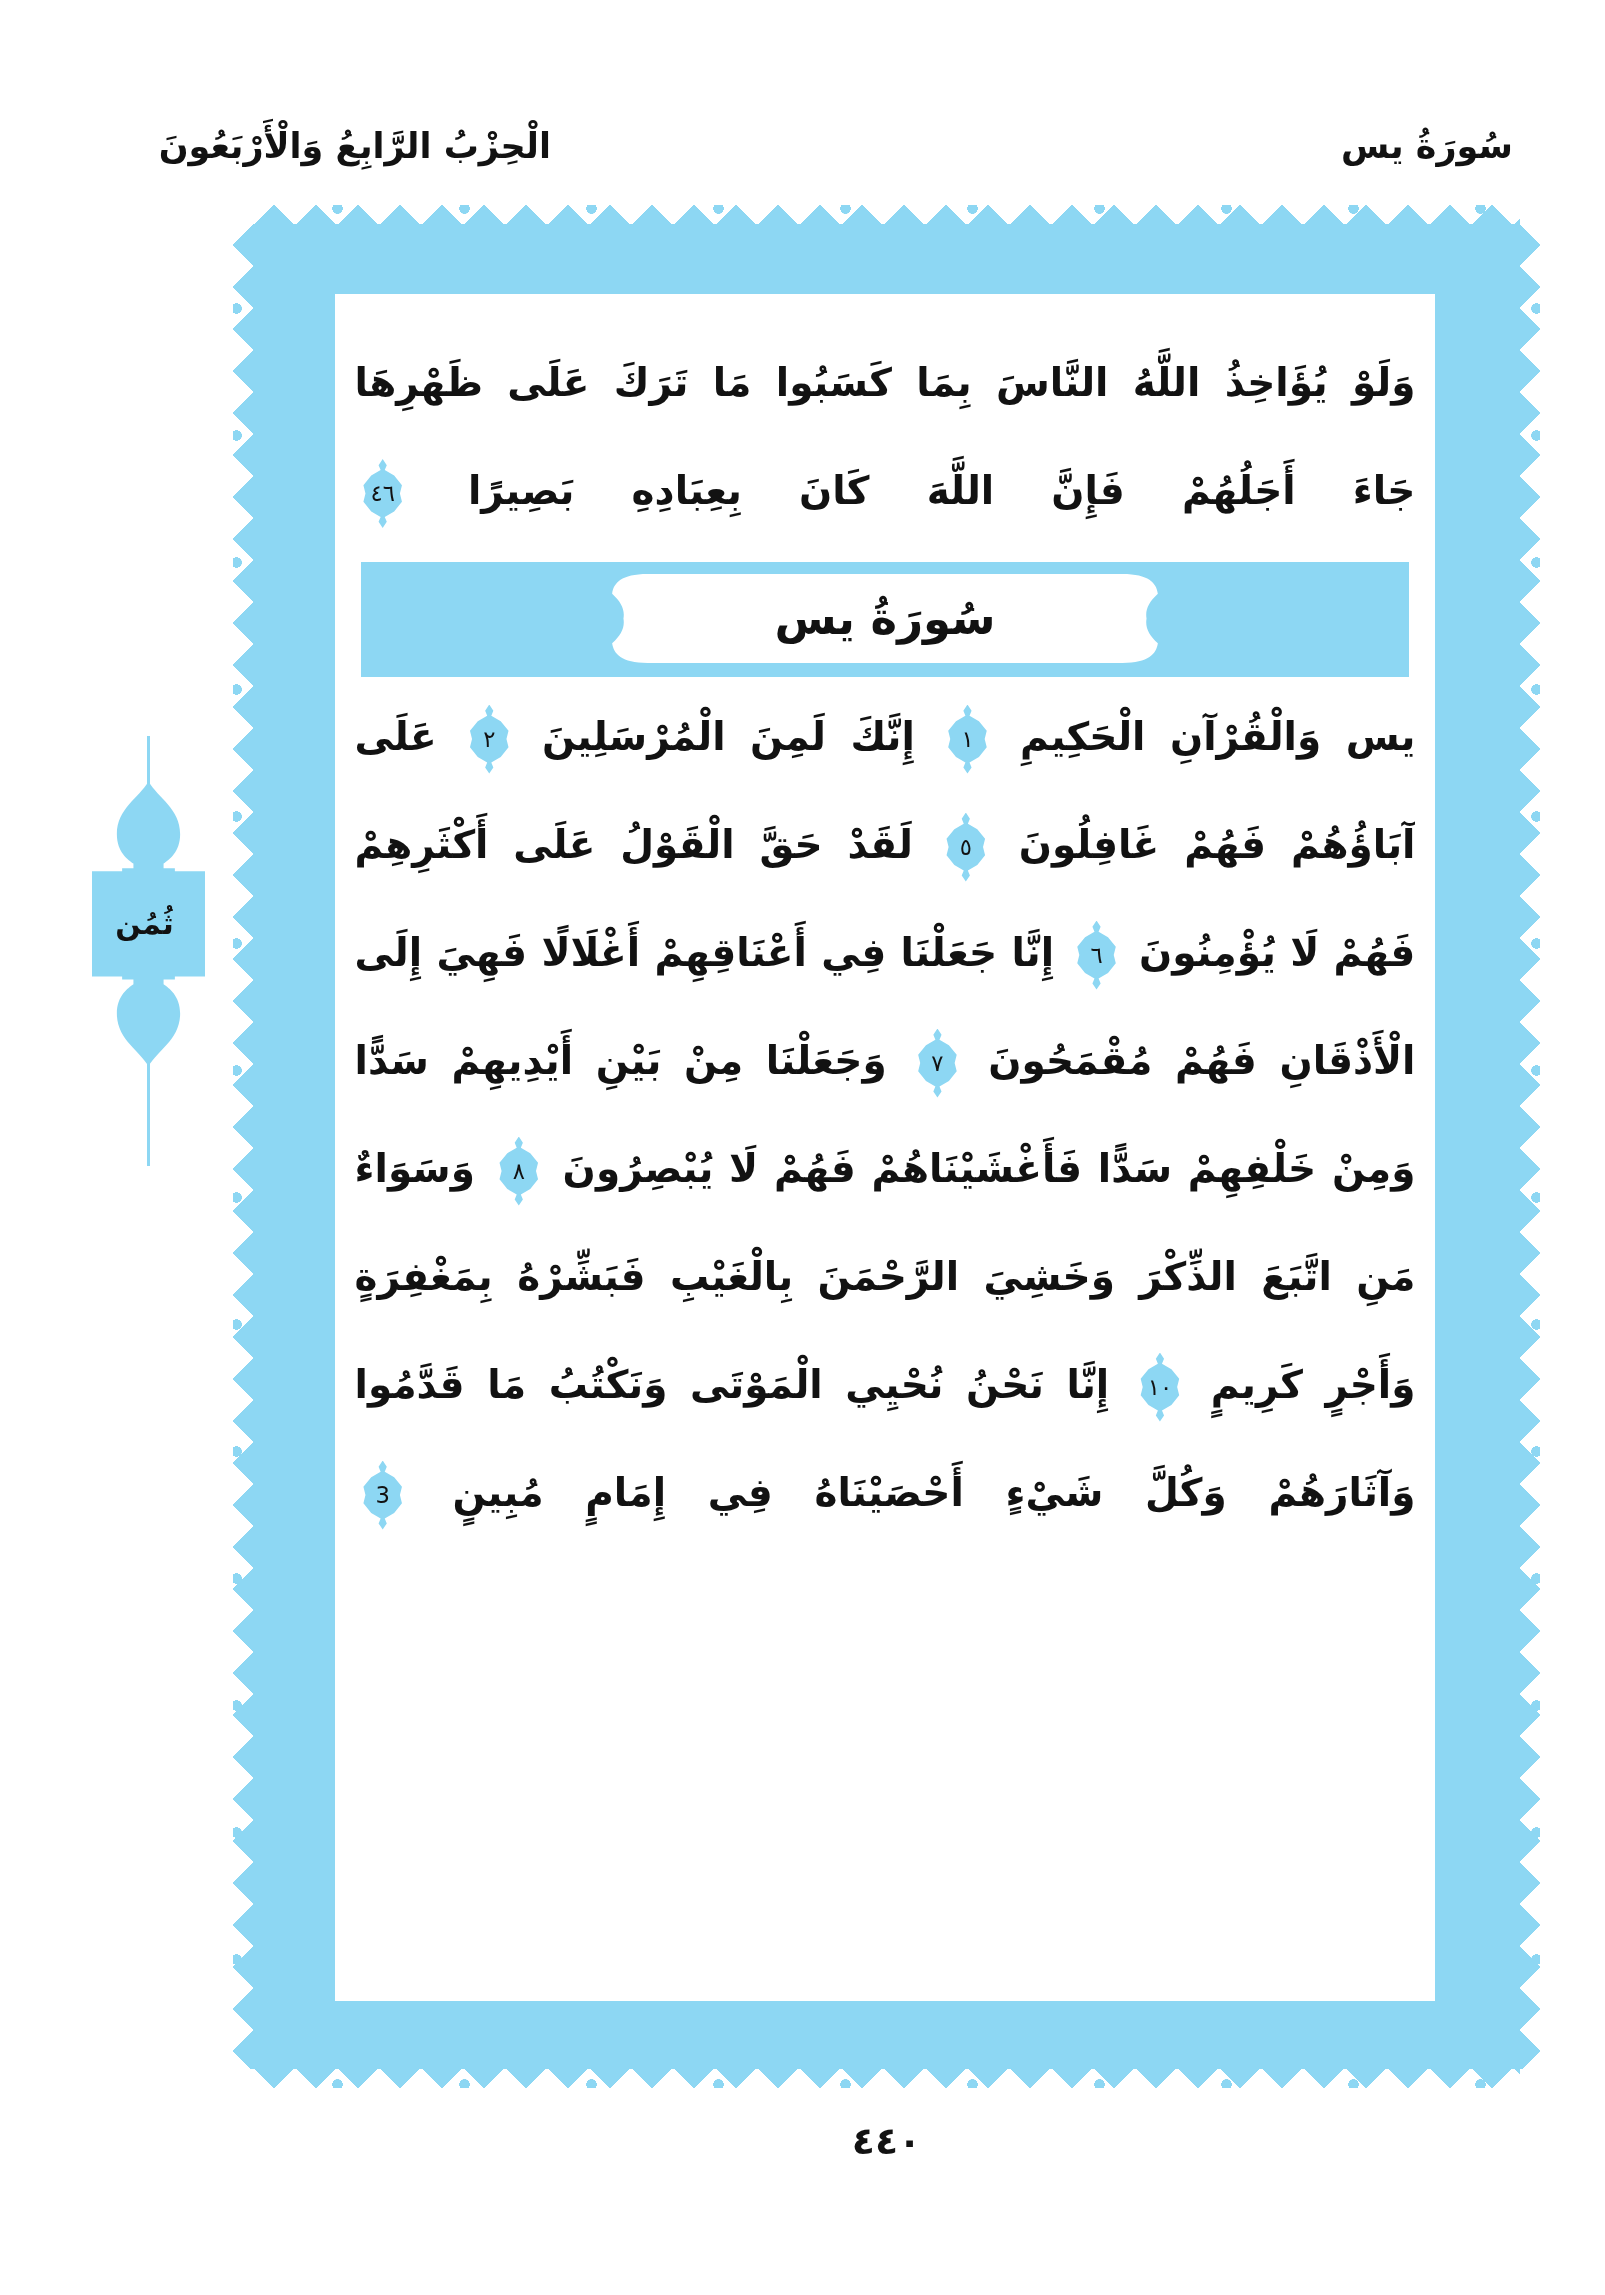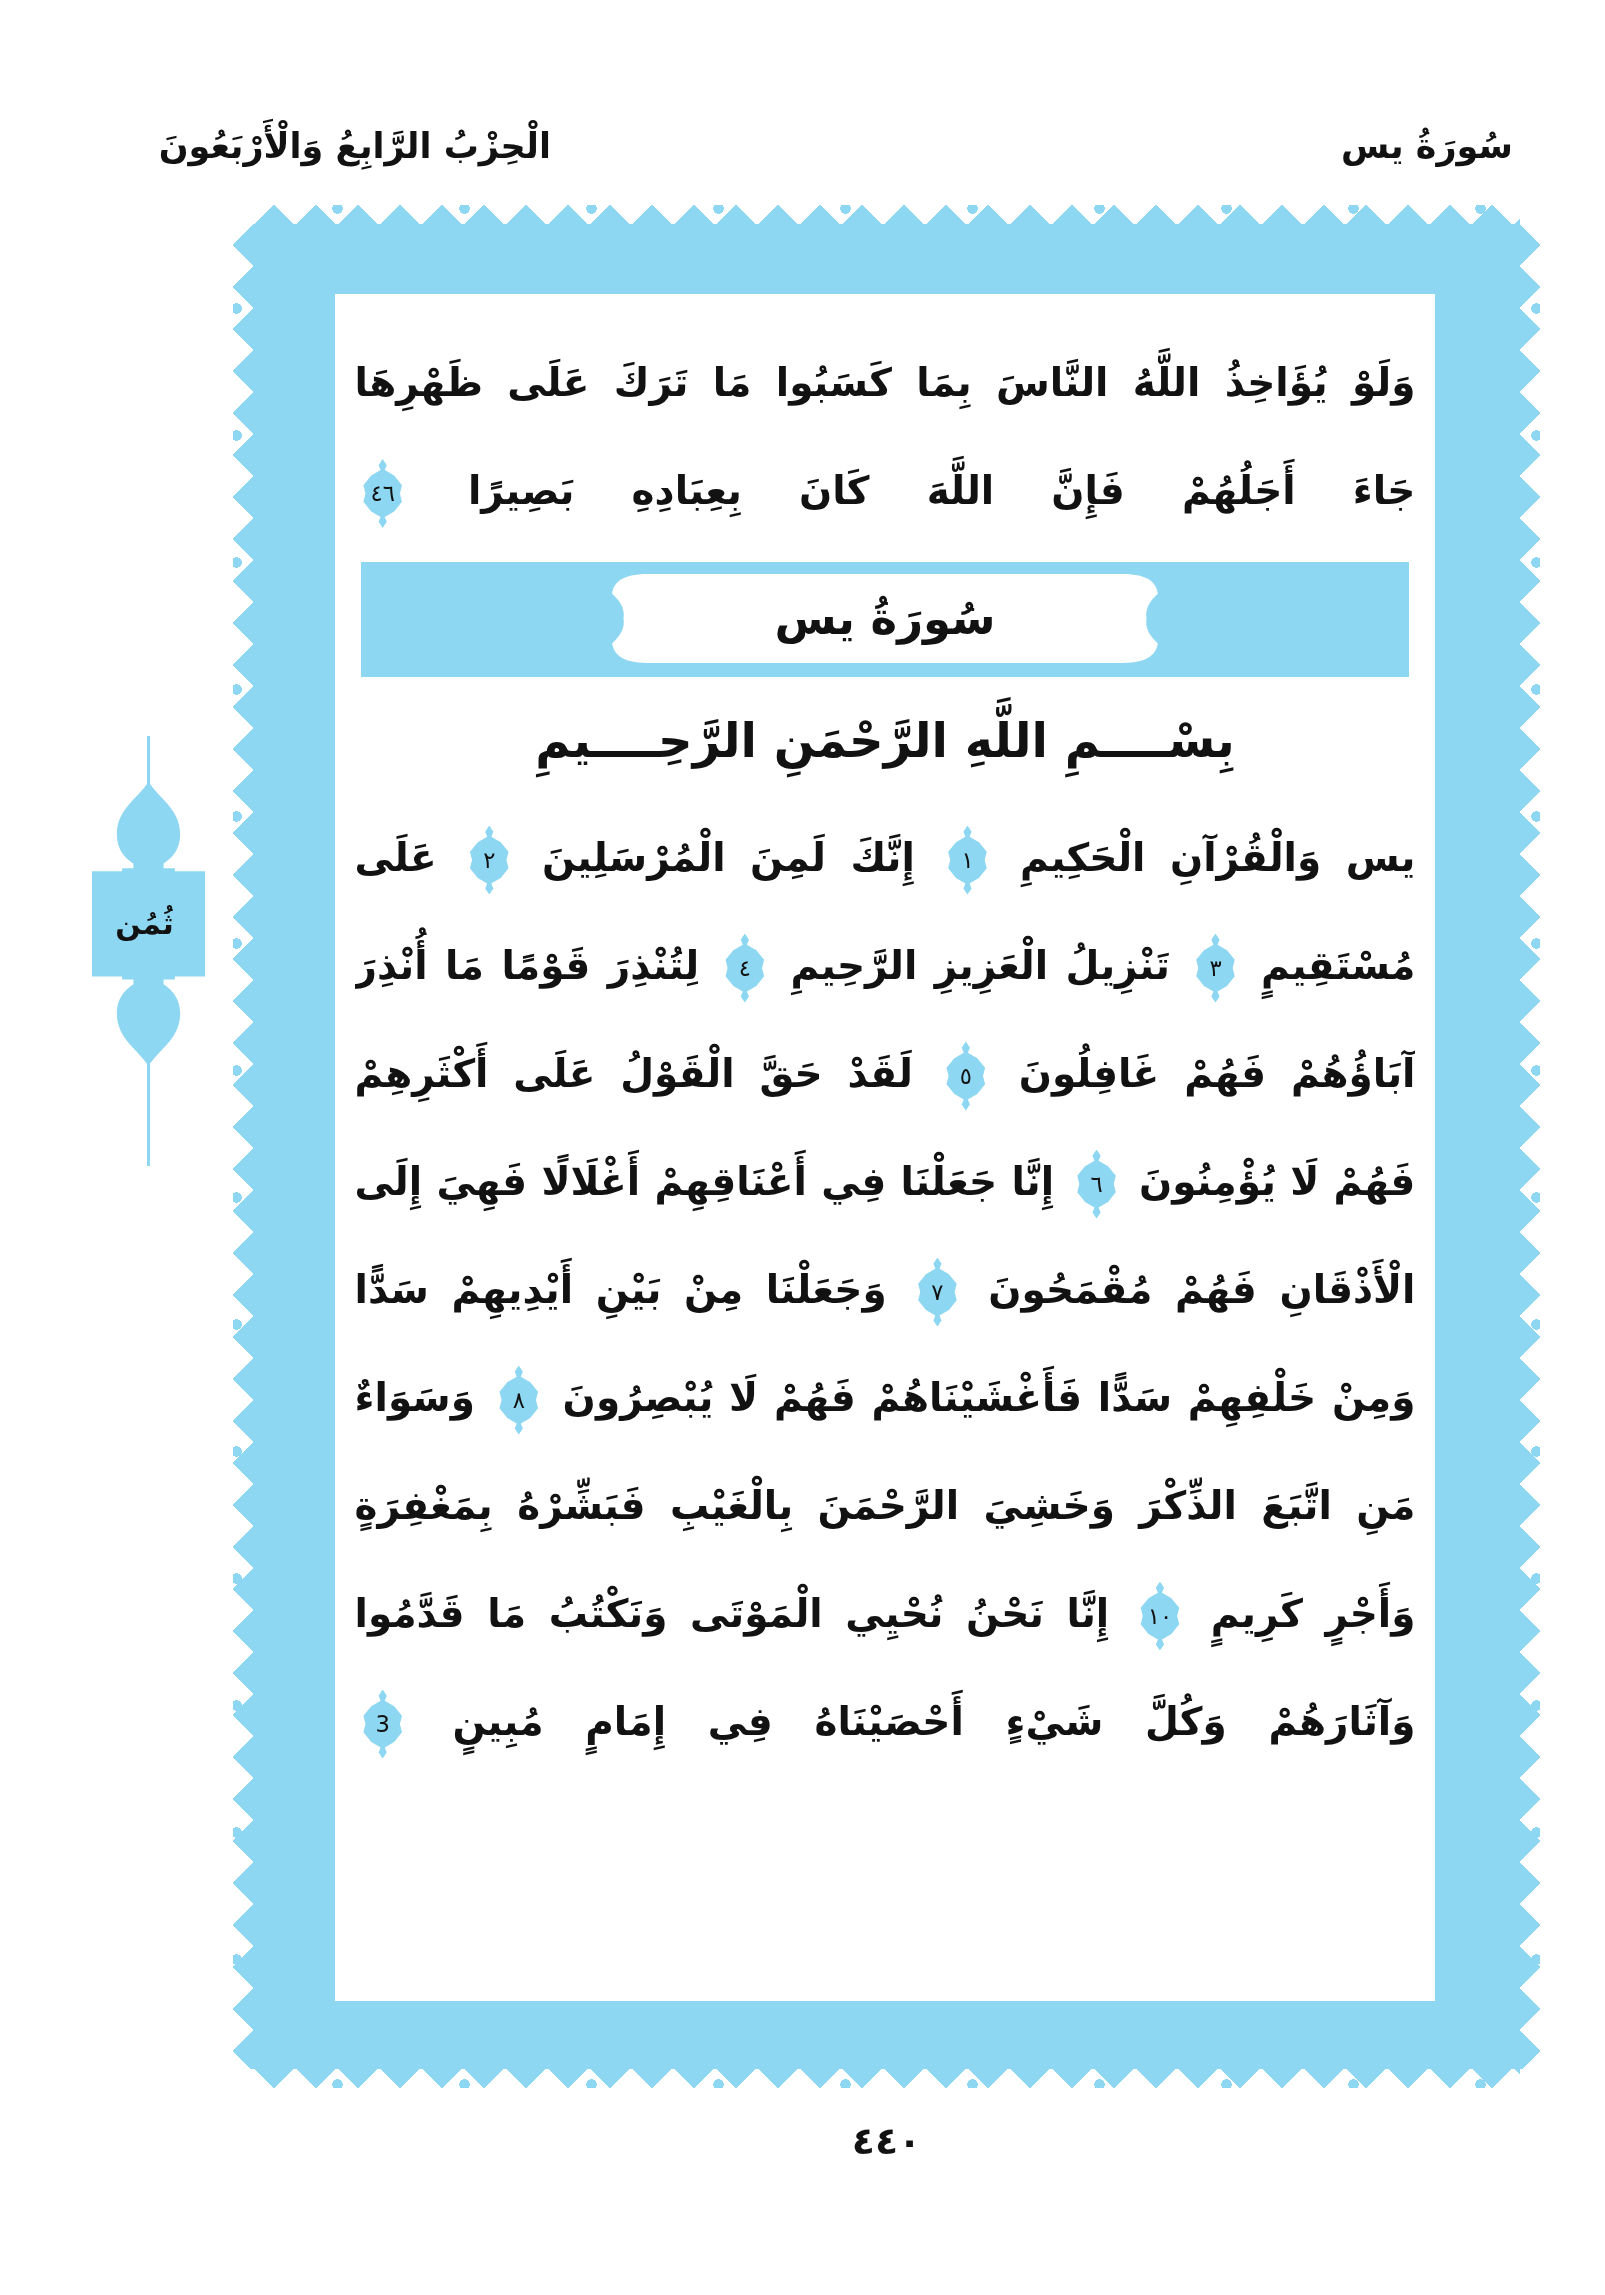--- a/index.html
+++ b/index.html
@@ -97,25 +97,23 @@
     <div id="banner">
       <svg id="cartouche" width="597" height="101" viewBox="0 0 790 134" aria-hidden="true">
         <path fill="#FFFFFF" d="M80 8 L710 8 C745 8 755 20 757 34 C745 45 740 55 742 67
           C740 79 745 89 757 100 C755 114 745 126 710 126 L80 126
           C45 126 35 114 33 100 C45 89 50 79 48 67
           C50 55 45 45 33 34 C35 20 45 8 80 8 Z"></path>
       </svg>
       <div id="banner-title">سُورَةُ يس</div>
     </div>
 
-    <div id="bismillah">بِسْــــمِ اللَّهِ الرَّحْمَنِ الرَّحِــــيمِ</div>
 
     <div class="qblock" id="yasin-block">
         <div class="qline"><span class="qtext">يس وَالْقُرْآنِ الْحَكِيمِ</span> <span class="vnum">١</span> <span class="qtext">إِنَّكَ لَمِنَ الْمُرْسَلِينَ</span> <span class="vnum">٢</span> <span class="qtext">عَلَى صِرَاطٍ</span></div>
-        <div class="qline"><span class="qtext">مُسْتَقِيمٍ</span> <span class="vnum">٣</span> <span class="qtext">تَنْزِيلُ الْعَزِيزِ الرَّحِيمِ</span> <span class="vnum">٤</span> <span class="qtext">لِتُنْذِرَ قَوْمًا مَا أُنْذِرَ</span></div>
         <div class="qline"><span class="qtext">آبَاؤُهُمْ فَهُمْ غَافِلُونَ</span> <span class="vnum">٥</span> <span class="qtext">لَقَدْ حَقَّ الْقَوْلُ عَلَى أَكْثَرِهِمْ</span></div>
         <div class="qline"><span class="qtext">فَهُمْ لَا يُؤْمِنُونَ</span> <span class="vnum">٦</span> <span class="qtext">إِنَّا جَعَلْنَا فِي أَعْنَاقِهِمْ أَغْلَالًا فَهِيَ إِلَى</span></div>
         <div class="qline"><span class="qtext">الْأَذْقَانِ فَهُمْ مُقْمَحُونَ</span> <span class="vnum">٧</span> <span class="qtext">وَجَعَلْنَا مِنْ بَيْنِ أَيْدِيهِمْ سَدًّا</span></div>
         <div class="qline"><span class="qtext">وَمِنْ خَلْفِهِمْ سَدًّا فَأَغْشَيْنَاهُمْ فَهُمْ لَا يُبْصِرُونَ</span> <span class="vnum">٨</span> <span class="qtext">وَسَوَاءٌ</span></div>
         <div class="qline"><span class="qtext">مَنِ اتَّبَعَ الذِّكْرَ وَخَشِيَ الرَّحْمَنَ بِالْغَيْبِ فَبَشِّرْهُ بِمَغْفِرَةٍ</span></div>
         <div class="qline"><span class="qtext">وَأَجْرٍ كَرِيمٍ</span> <span class="vnum">١٠</span> <span class="qtext">إِنَّا نَحْنُ نُحْيِي الْمَوْتَى وَنَكْتُبُ مَا قَدَّمُوا</span></div>
         <div class="qline"><span class="qtext">وَآثَارَهُمْ وَكُلَّ شَيْءٍ أَحْصَيْنَاهُ فِي إِمَامٍ مُبِينٍ</span> <span class="vnum">3</span></div>
       </div>
 
   </div>

